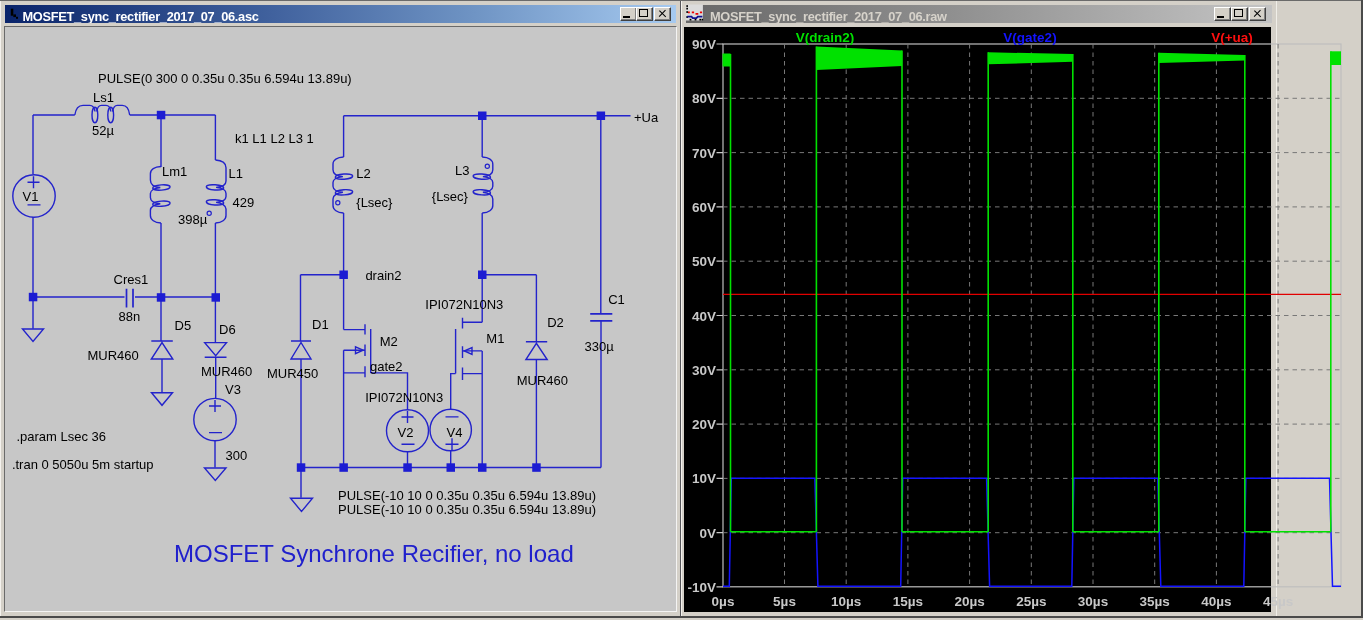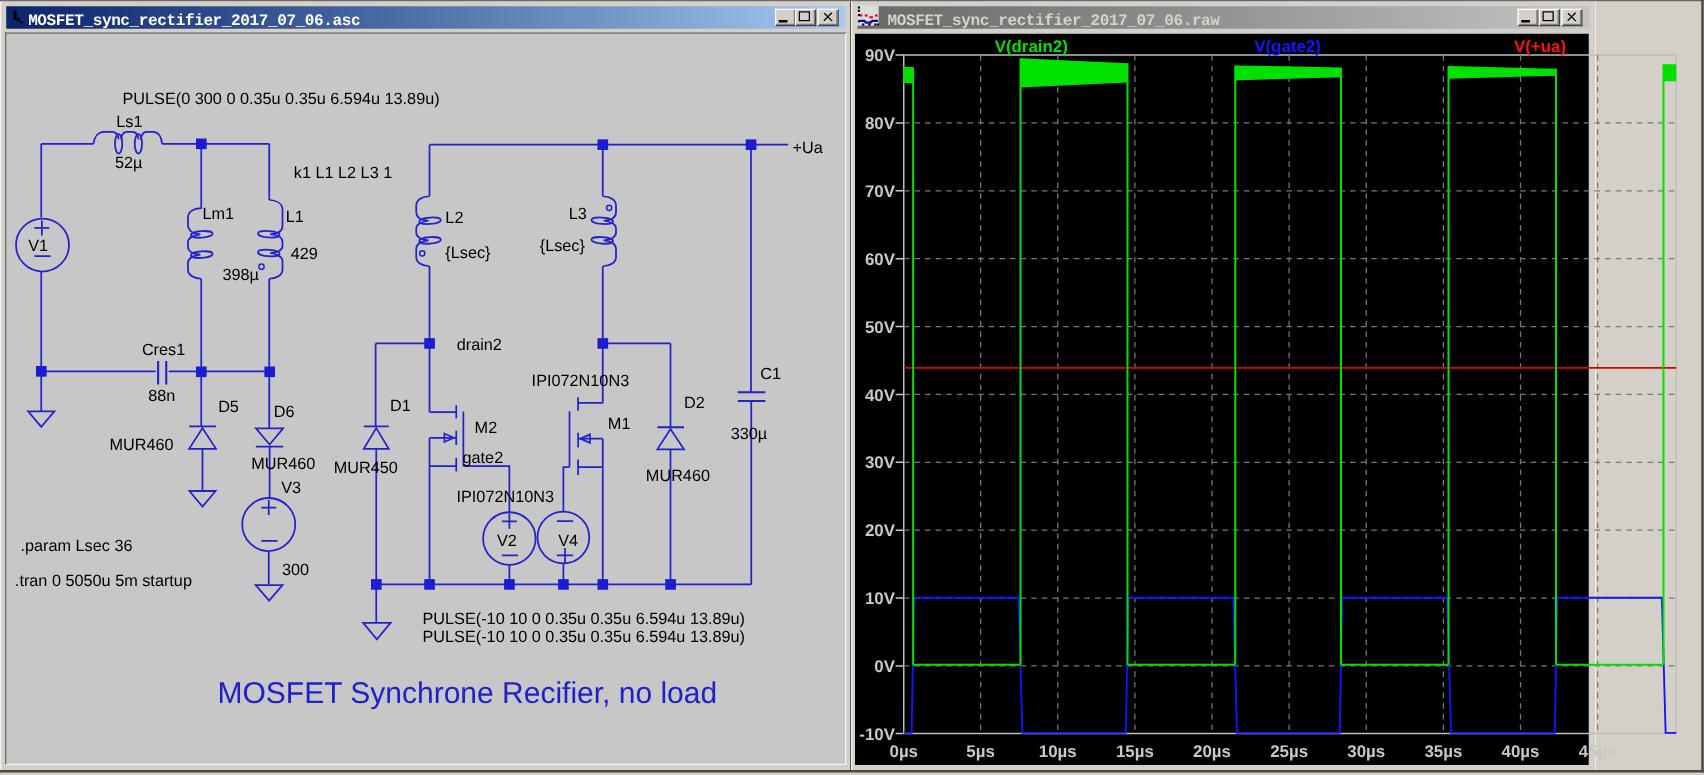--- a/index.html
+++ b/index.html
@@ -1,17 +1,17 @@
 <!DOCTYPE html>
 <html><head><meta charset="utf-8"><style>
 html,body{margin:0;padding:0;}
 body{width:1363px;height:620px;position:relative;background:#d4d0c8;font-family:"Liberation Sans",sans-serif;overflow:hidden;-webkit-font-smoothing:antialiased;}
 .win{position:absolute;background:#d4d0c8;box-shadow:inset 1px 1px 0 #f4f2ee, inset -1px 0 0 #f0eee8;}
 #w1{box-shadow:inset 1px 1px 0 #f4f2ee, inset -1px 0 0 #56565a;}
-.tbar{position:absolute;left:5px;top:5px;right:5px;height:18px;overflow:hidden;font-family:Liberation Mono, monospace;}
+.tbar{position:absolute;left:5px;top:5px;right:5px;height:18px;overflow:hidden;}
 .tbar.act{background:linear-gradient(90deg,#0a246a 0%,#41629e 40%,#6f94c4 70%,#a6caf0 100%);}
 .tbar.inact{background:linear-gradient(90deg,#686868 0%,#8f8f8f 45%,#c4c4c4 100%);}
 .ttext{position:absolute;top:3.5px;font-size:12.8px;font-weight:bold;white-space:nowrap;letter-spacing:-0.3px;}
 .btn{position:absolute;top:1.5px;width:15px;height:12.5px;background:#d4d0c8;border-top:1px solid #fff;border-left:1px solid #fff;border-right:1px solid #404040;border-bottom:1px solid #404040;box-shadow:inset -1px -1px 0 #808080;}
 .gmin{position:absolute;left:2px;bottom:2px;width:7px;height:2px;background:#000;}
 .gmax{position:absolute;left:2.5px;top:1.5px;width:6.5px;height:6px;border:1px solid #000;border-top-width:1.5px;}
 .gx1,.gx2{position:absolute;left:2.4px;top:5px;width:8.5px;height:1.4px;background:#000;}
 .gx1{transform:rotate(45deg);}
 .gx2{transform:rotate(-45deg);}
 svg{position:absolute;left:0;top:0;}

